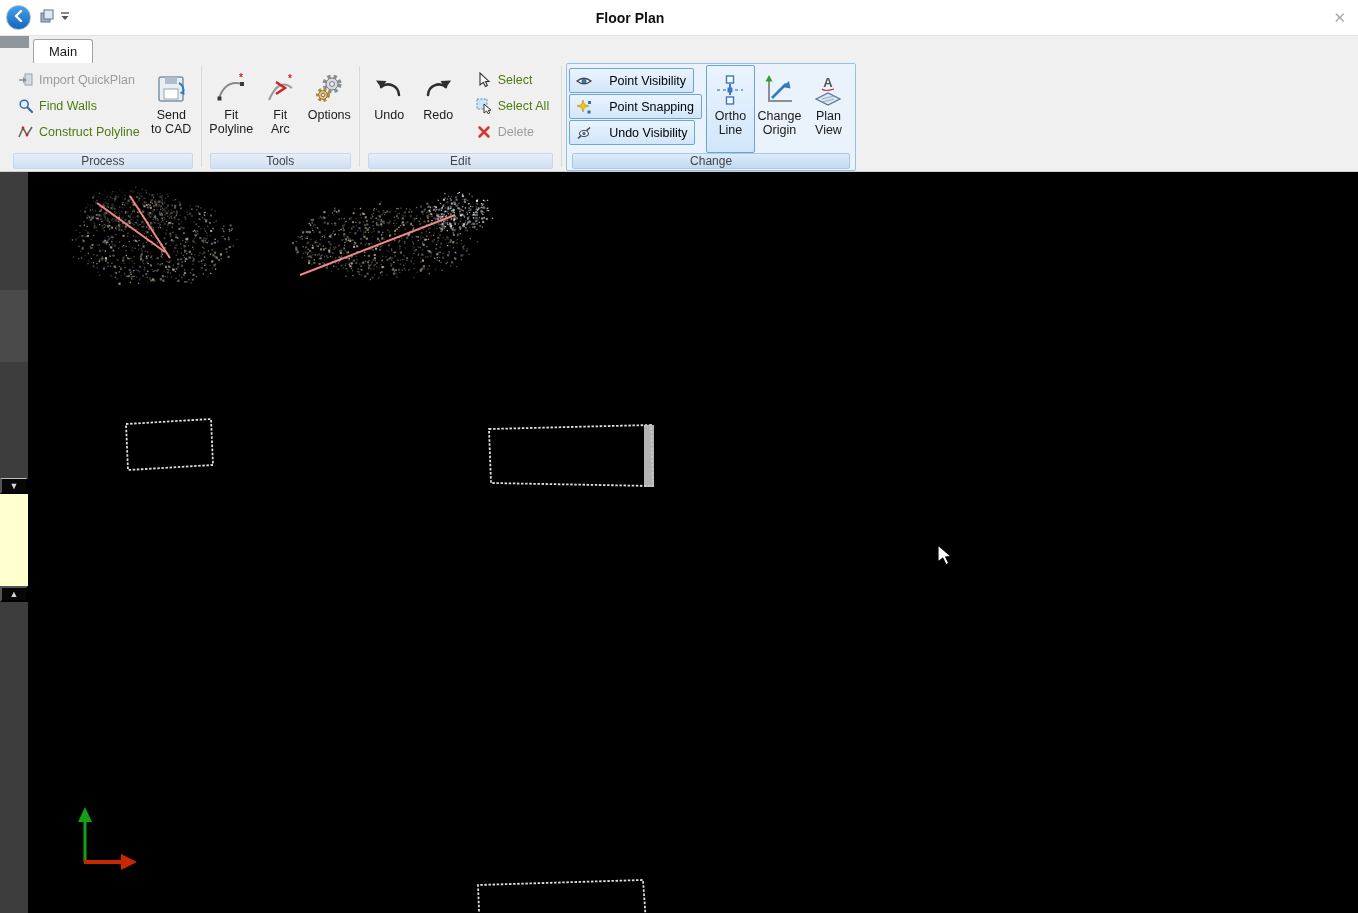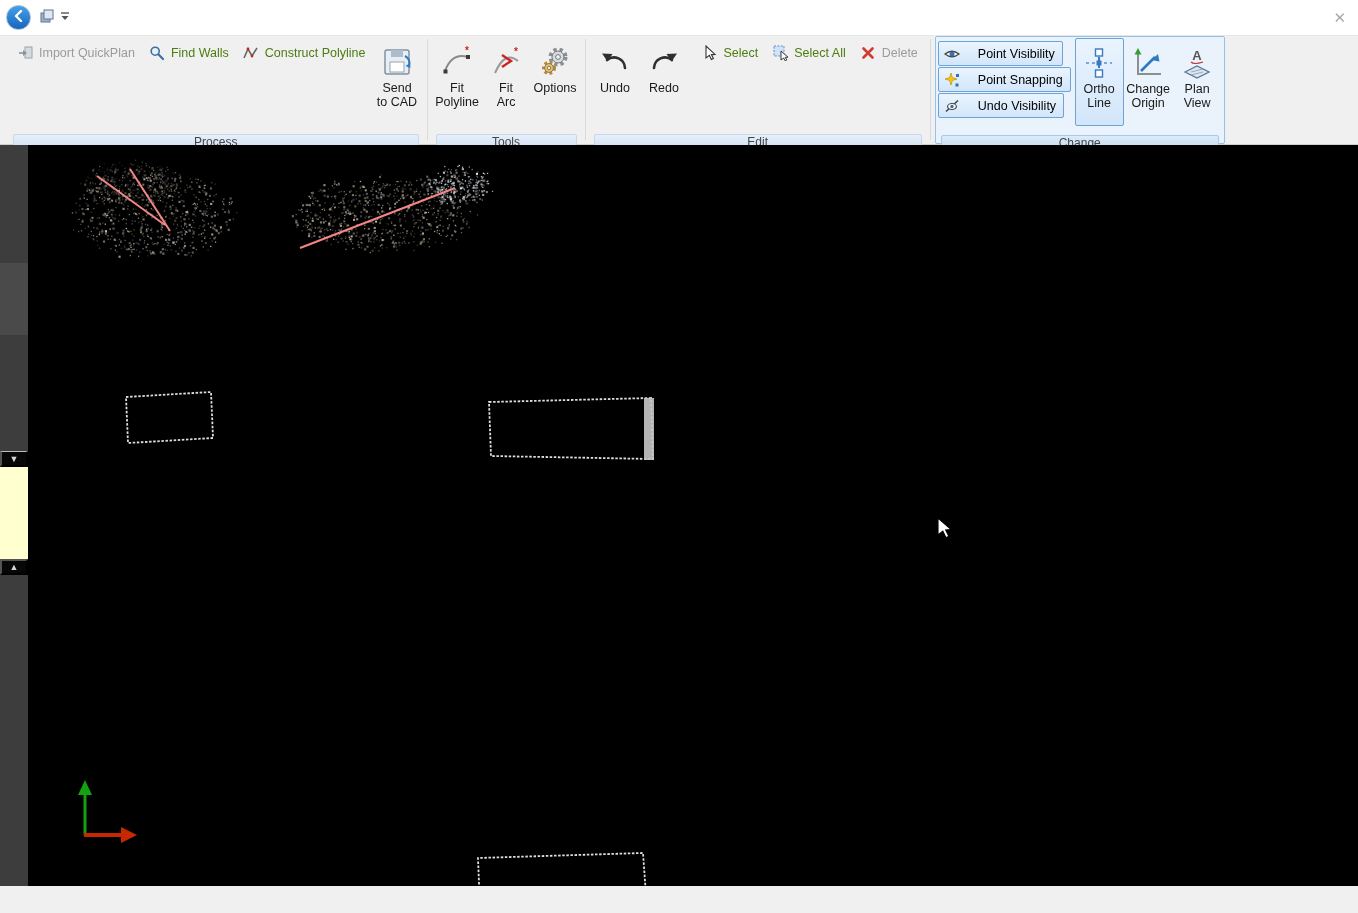--- a/index.html
+++ b/index.html
@@ -20,25 +20,25 @@
   
   .tabstrip{height:27px;background:#f0f0f0;position:relative;display:flex;align-items:flex-end}
   .tab-corner{position:absolute;left:0;top:0;width:29px;height:12px;background:#8f969c}
   .tab{margin-left:33px;height:24px;padding:0 15px;background:#fff;border:1px solid #a3a3a3;border-bottom:none;
     border-radius:3px 3px 0 0;font-size:13px;display:flex;align-items:center;position:relative;z-index:1;cursor:pointer}
 
   
   .ribbon{height:109px;background:#f0f0f0;display:flex;align-items:stretch;padding-left:8px;border-bottom:1px solid #cfcfcf}
   .group{display:flex;flex-direction:column;padding:0 2px}
   .group-content{flex:1;display:flex;align-items:flex-start}
-  .group-label{height:16px;margin:9px 3px 2px;background:linear-gradient(#e7effa,#cfe0f2);border:1px solid #c6d8ec;
+  .group-label{height:16px;margin:0 3px 2px;background:linear-gradient(#e7effa,#cfe0f2);border:1px solid #c6d8ec;
     border-radius:2px;font-size:12px;color:#444;display:flex;align-items:center;justify-content:center}
   .vsep{width:1px;background:#dadada;margin:3px 3px 4px}
 
-  .scol{display:flex;flex-direction:row;padding-top:4px}
+  .scol{display:flex;flex-direction:column;padding-top:4px}
   .sbtn{display:flex;align-items:center;gap:5px;height:26px;padding:0 6px;font-size:12.5px;color:#4d7c0f;
     background:transparent;border:1px solid transparent;border-radius:2px;cursor:pointer;white-space:nowrap}
   .sbtn.disabled{color:#9b9b9b;cursor:default}
   .sbtn .ic{display:flex;width:17px;justify-content:center}
 
   .bbtn{width:49px;display:flex;flex-direction:column;align-items:center;padding-top:7px;
     font-size:12.5px;line-height:14px;color:#1a1a1a;background:transparent;border:1px solid transparent;
     border-radius:2px;text-align:center;cursor:pointer;height:88px;margin-top:1px}
   .bbtn .bic{height:34px;display:flex;align-items:center;justify-content:center}
   .bbtn .lbl{white-space:pre-line;margin-top:2px}
@@ -88,23 +88,28 @@
       </button>
       <button class="qbtn">
         <span>
           <svg width="10" height="12" viewBox="0 0 10 12">
             <path d="M1 3 H9" stroke="#555" stroke-width="1.4"></path>
             <polygon points="1.5,6 8.5,6 5,10" fill="#555"></polygon>
           </svg>
         </span>
       </button>
     </div>
+    <div class="win-title">Floor Plan</div>
     <button class="close-btn">✕</button>
   </div>
 
+  <div class="tabstrip">
+    <div class="tab-corner"></div>
+    <div class="tab">Main</div>
+  </div>
 
   <div class="ribbon">
 
     <div class="group">
       <div class="group-content">
         <div class="scol">
           <button class="sbtn disabled">
             <span class="ic">
               <svg width="16" height="16" viewBox="0 0 16 16">
                 <rect x="7" y="2" width="7" height="11" fill="#d6dbe0" stroke="#9aa2aa"></rect>

